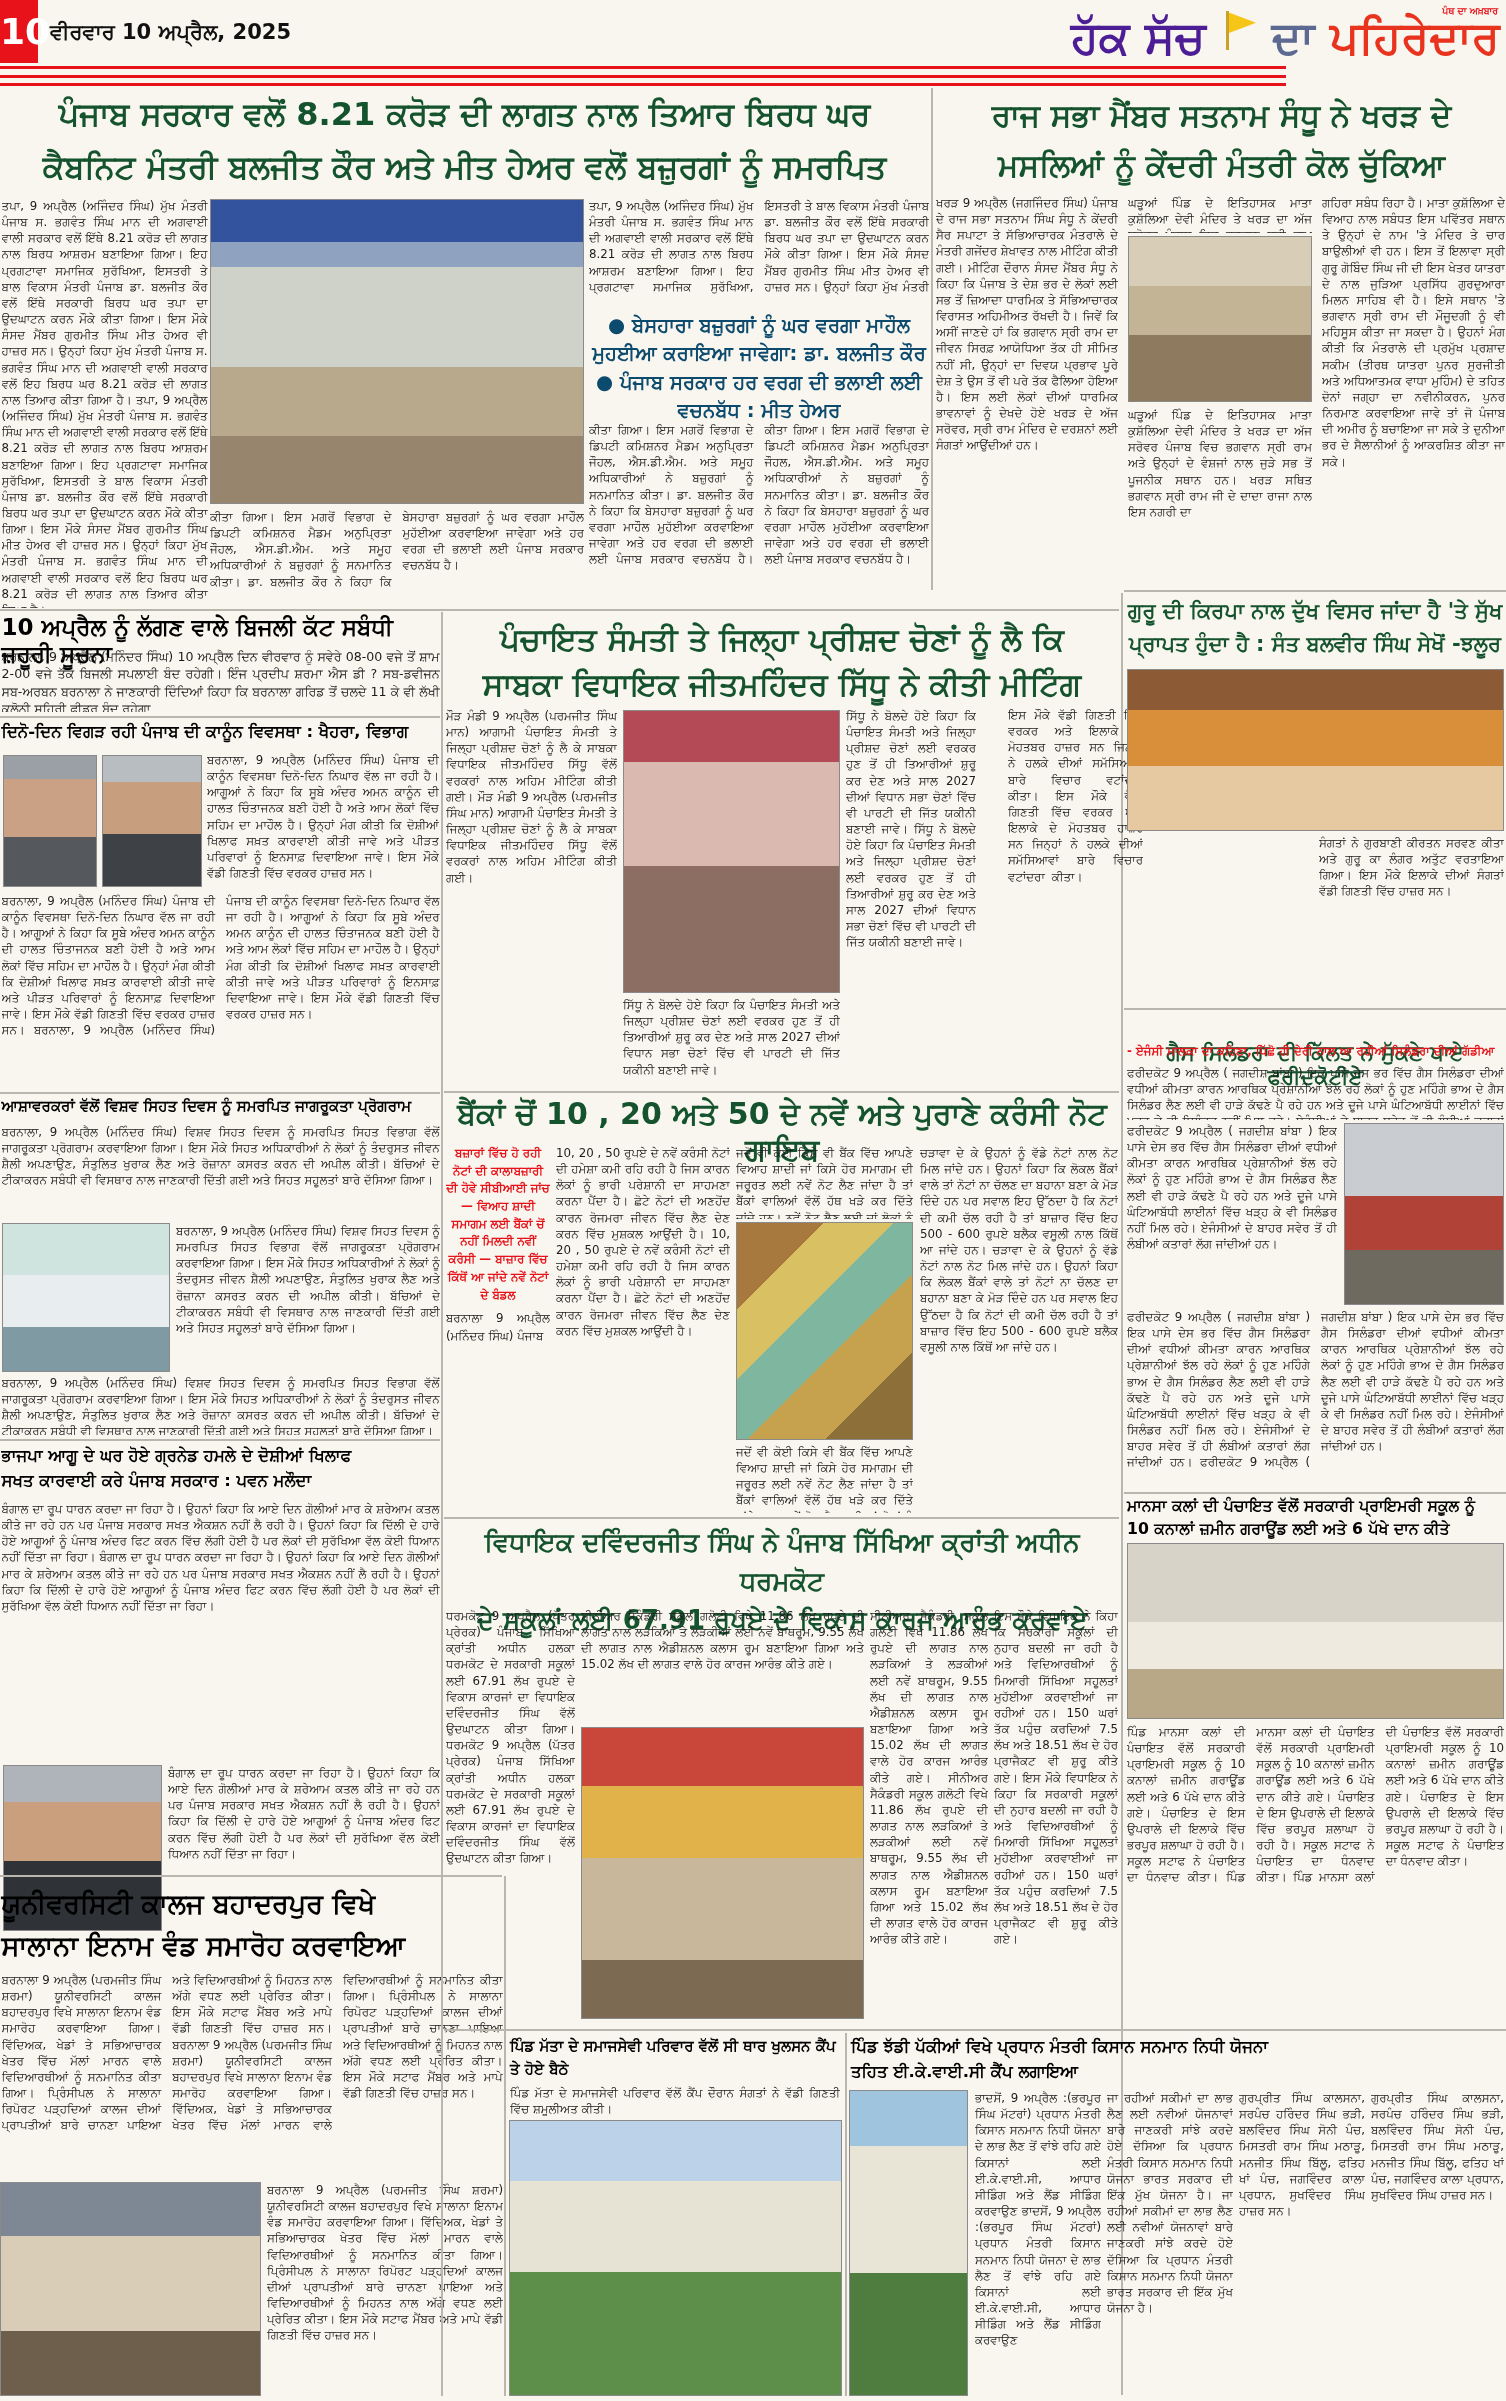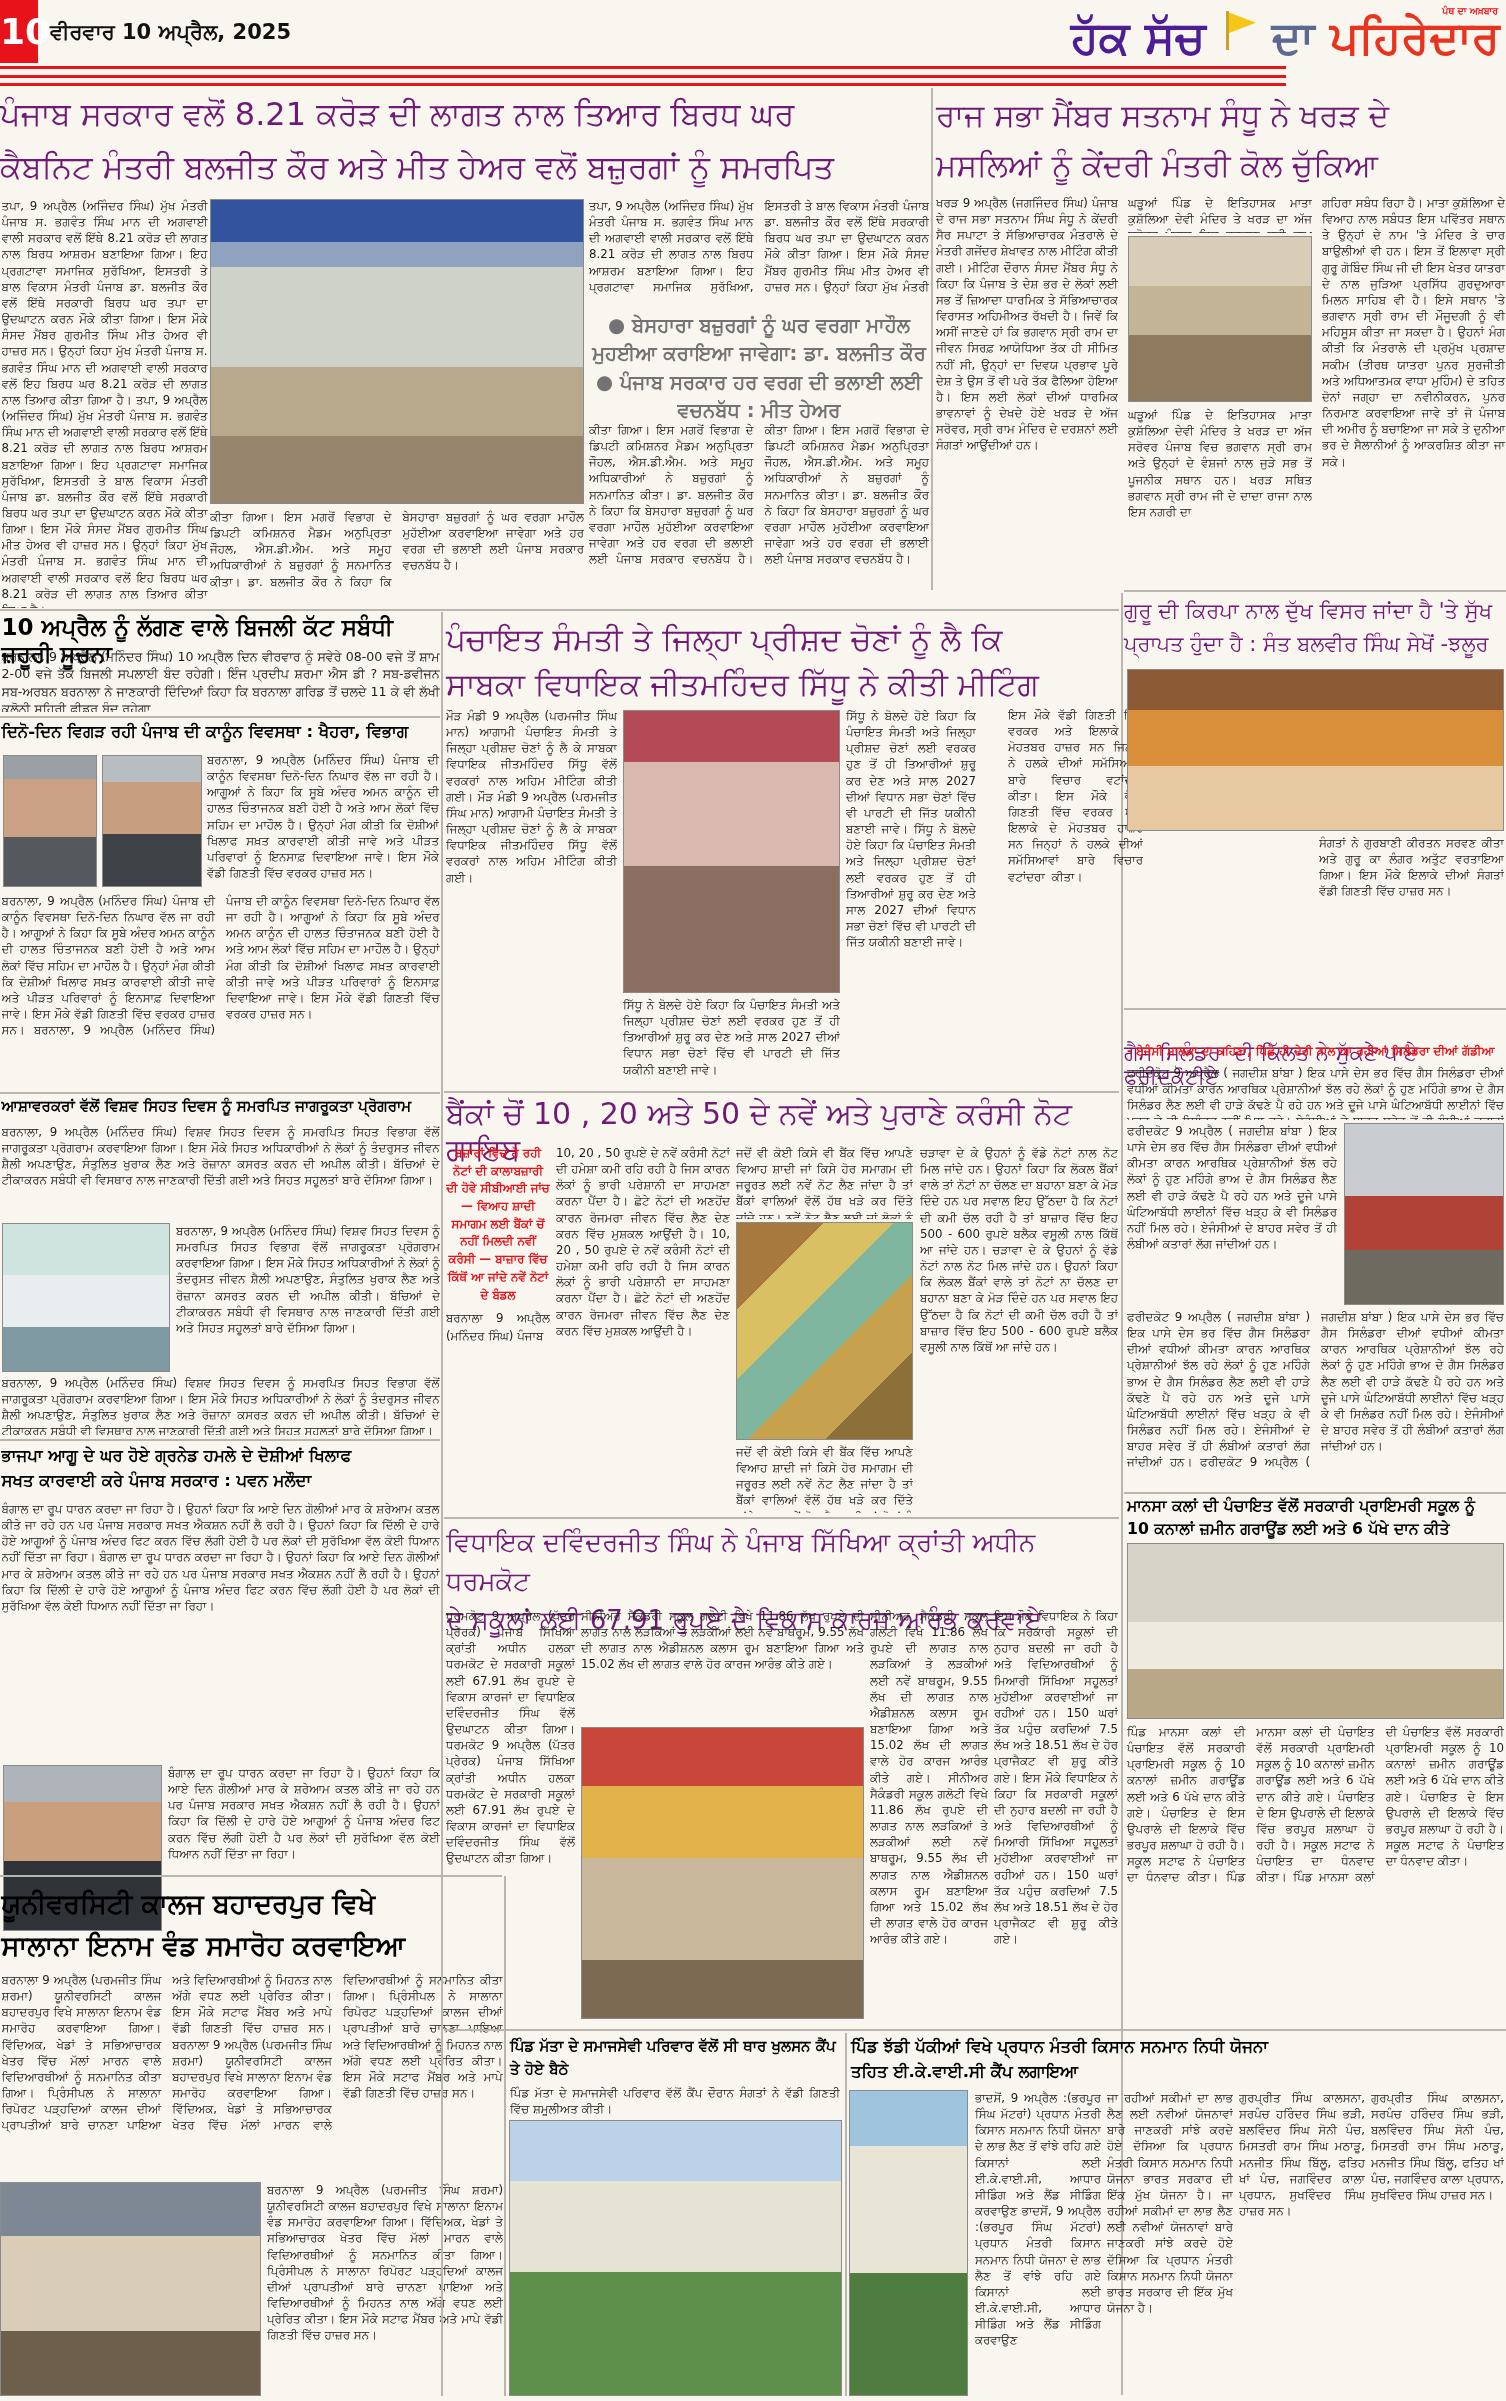--- a/index.html
+++ b/index.html
@@ -1,21 +1,21 @@
 <!DOCTYPE html>
 <html style="font-size:12.6px"><head>
 <meta charset="utf-8">
 <style>
   html,body{margin:0;padding:0;background:#888;}
   #page{position:relative;width:1506px;height:2401px;background:#f8f6ee;font-family:"DejaVu Sans",sans-serif;overflow:hidden;}
   .abs{position:absolute;}
   .txt{font-size:11.8px;line-height:1.37;text-align:justify;color:#1b1b1b;overflow:hidden;word-break:break-word;}
   .cols2{column-count:2;column-gap:11px;}
   .cols3{column-count:3;column-gap:11px;}
-  .hl{font-weight:normal;color:#701a75;text-align:left;}
+  .hl{font-weight:bold;color:#14532d;text-align:center;}
   .hl-left{font-weight:bold;color:#000;text-align:left;}
   .photo{border:0.8px solid #8a8a8a;box-sizing:border-box;}
   .vline{background:#b9b6ad;width:1.6px;}
   .hline{background:#b9b6ad;height:1.6px;}
   .rules{background:repeating-linear-gradient(to bottom,#e8121a 0 3.1px,transparent 3.1px 8.6px);}
   
   .ph-crowd{background:linear-gradient(to bottom,#33539e 0 14%,#8fa3c0 14% 22%,#cfd2c8 22% 55%,#b9a98c 55% 78%,#97856d 78% 100%);}
   .ph-handshake{background:linear-gradient(to bottom,#d8cdb7 0 30%,#c4b496 30% 60%,#8d7a5f 60% 100%);}
   .ph-mug1{background:linear-gradient(to bottom,#9aa0a6 0 18%,#caa184 18% 62%,#55585c 62% 100%);}
   .ph-mug2{background:linear-gradient(to bottom,#b8bdc2 0 20%,#c79f7e 20% 60%,#3e4246 60% 100%);}
@@ -55,21 +55,21 @@
   </div>
 
   <div class="abs hl" style="left:0;top:88px;width:929px;font-size:32px;line-height:1.65;">
     <div>ਪੰਜਾਬ ਸਰਕਾਰ ਵਲੋਂ 8.21 ਕਰੋੜ ਦੀ ਲਾਗਤ ਨਾਲ ਤਿਆਰ ਬਿਰਧ ਘਰ</div>
     <div>ਕੈਬਨਿਟ ਮੰਤਰੀ ਬਲਜੀਤ ਕੌਰ ਅਤੇ ਮੀਤ ਹੇਅਰ ਵਲੋਂ ਬਜ਼ੁਰਗਾਂ ਨੂੰ ਸਮਰਪਿਤ</div>
   </div>
   <div class="abs txt" style="left:1.6px;top:198px;width:206px;height:410px;">ਤਪਾ, 9 ਅਪ੍ਰੈਲ (ਅਜਿੰਦਰ ਸਿੰਘ) ਮੁੱਖ ਮੰਤਰੀ ਪੰਜਾਬ ਸ. ਭਗਵੰਤ ਸਿੰਘ ਮਾਨ ਦੀ ਅਗਵਾਈ ਵਾਲੀ ਸਰਕਾਰ ਵਲੋਂ ਇੱਥੇ 8.21 ਕਰੋੜ ਦੀ ਲਾਗਤ ਨਾਲ ਬਿਰਧ ਆਸ਼ਰਮ ਬਣਾਇਆ ਗਿਆ। ਇਹ ਪ੍ਰਗਟਾਵਾ ਸਮਾਜਿਕ ਸੁਰੱਖਿਆ, ਇਸਤਰੀ ਤੇ ਬਾਲ ਵਿਕਾਸ ਮੰਤਰੀ ਪੰਜਾਬ ਡਾ. ਬਲਜੀਤ ਕੌਰ ਵਲੋਂ ਇੱਥੇ ਸਰਕਾਰੀ ਬਿਰਧ ਘਰ ਤਪਾ ਦਾ ਉਦਘਾਟਨ ਕਰਨ ਮੌਕੇ ਕੀਤਾ ਗਿਆ। ਇਸ ਮੌਕੇ ਸੰਸਦ ਮੈਂਬਰ ਗੁਰਮੀਤ ਸਿੰਘ ਮੀਤ ਹੇਅਰ ਵੀ ਹਾਜ਼ਰ ਸਨ। ਉਨ੍ਹਾਂ ਕਿਹਾ ਮੁੱਖ ਮੰਤਰੀ ਪੰਜਾਬ ਸ. ਭਗਵੰਤ ਸਿੰਘ ਮਾਨ ਦੀ ਅਗਵਾਈ ਵਾਲੀ ਸਰਕਾਰ ਵਲੋਂ ਇਹ ਬਿਰਧ ਘਰ 8.21 ਕਰੋੜ ਦੀ ਲਾਗਤ ਨਾਲ ਤਿਆਰ ਕੀਤਾ ਗਿਆ ਹੈ। ਤਪਾ, 9 ਅਪ੍ਰੈਲ (ਅਜਿੰਦਰ ਸਿੰਘ) ਮੁੱਖ ਮੰਤਰੀ ਪੰਜਾਬ ਸ. ਭਗਵੰਤ ਸਿੰਘ ਮਾਨ ਦੀ ਅਗਵਾਈ ਵਾਲੀ ਸਰਕਾਰ ਵਲੋਂ ਇੱਥੇ 8.21 ਕਰੋੜ ਦੀ ਲਾਗਤ ਨਾਲ ਬਿਰਧ ਆਸ਼ਰਮ ਬਣਾਇਆ ਗਿਆ। ਇਹ ਪ੍ਰਗਟਾਵਾ ਸਮਾਜਿਕ ਸੁਰੱਖਿਆ, ਇਸਤਰੀ ਤੇ ਬਾਲ ਵਿਕਾਸ ਮੰਤਰੀ ਪੰਜਾਬ ਡਾ. ਬਲਜੀਤ ਕੌਰ ਵਲੋਂ ਇੱਥੇ ਸਰਕਾਰੀ ਬਿਰਧ ਘਰ ਤਪਾ ਦਾ ਉਦਘਾਟਨ ਕਰਨ ਮੌਕੇ ਕੀਤਾ ਗਿਆ। ਇਸ ਮੌਕੇ ਸੰਸਦ ਮੈਂਬਰ ਗੁਰਮੀਤ ਸਿੰਘ ਮੀਤ ਹੇਅਰ ਵੀ ਹਾਜ਼ਰ ਸਨ। ਉਨ੍ਹਾਂ ਕਿਹਾ ਮੁੱਖ ਮੰਤਰੀ ਪੰਜਾਬ ਸ. ਭਗਵੰਤ ਸਿੰਘ ਮਾਨ ਦੀ ਅਗਵਾਈ ਵਾਲੀ ਸਰਕਾਰ ਵਲੋਂ ਇਹ ਬਿਰਧ ਘਰ 8.21 ਕਰੋੜ ਦੀ ਲਾਗਤ ਨਾਲ ਤਿਆਰ ਕੀਤਾ ਗਿਆ ਹੈ।</div>
   <div class="abs photo ph-crowd" style="left:210px;top:199px;width:374px;height:305px;"></div>
   <div class="abs txt cols2" style="left:210px;top:509px;width:374px;height:99px;">ਕੀਤਾ ਗਿਆ। ਇਸ ਮਗਰੋਂ ਵਿਭਾਗ ਦੇ ਡਿਪਟੀ ਕਮਿਸ਼ਨਰ ਮੈਡਮ ਅਨੁਪ੍ਰਿਤਾ ਜੌਹਲ, ਐਸ.ਡੀ.ਐਮ. ਅਤੇ ਸਮੂਹ ਅਧਿਕਾਰੀਆਂ ਨੇ ਬਜ਼ੁਰਗਾਂ ਨੂੰ ਸਨਮਾਨਿਤ ਕੀਤਾ। ਡਾ. ਬਲਜੀਤ ਕੌਰ ਨੇ ਕਿਹਾ ਕਿ ਬੇਸਹਾਰਾ ਬਜ਼ੁਰਗਾਂ ਨੂੰ ਘਰ ਵਰਗਾ ਮਾਹੌਲ ਮੁਹੱਈਆ ਕਰਵਾਇਆ ਜਾਵੇਗਾ ਅਤੇ ਹਰ ਵਰਗ ਦੀ ਭਲਾਈ ਲਈ ਪੰਜਾਬ ਸਰਕਾਰ ਵਚਨਬੱਧ ਹੈ।</div>
   <div class="abs txt cols2" style="left:589px;top:198px;width:340px;height:110px;">ਤਪਾ, 9 ਅਪ੍ਰੈਲ (ਅਜਿੰਦਰ ਸਿੰਘ) ਮੁੱਖ ਮੰਤਰੀ ਪੰਜਾਬ ਸ. ਭਗਵੰਤ ਸਿੰਘ ਮਾਨ ਦੀ ਅਗਵਾਈ ਵਾਲੀ ਸਰਕਾਰ ਵਲੋਂ ਇੱਥੇ 8.21 ਕਰੋੜ ਦੀ ਲਾਗਤ ਨਾਲ ਬਿਰਧ ਆਸ਼ਰਮ ਬਣਾਇਆ ਗਿਆ। ਇਹ ਪ੍ਰਗਟਾਵਾ ਸਮਾਜਿਕ ਸੁਰੱਖਿਆ, ਇਸਤਰੀ ਤੇ ਬਾਲ ਵਿਕਾਸ ਮੰਤਰੀ ਪੰਜਾਬ ਡਾ. ਬਲਜੀਤ ਕੌਰ ਵਲੋਂ ਇੱਥੇ ਸਰਕਾਰੀ ਬਿਰਧ ਘਰ ਤਪਾ ਦਾ ਉਦਘਾਟਨ ਕਰਨ ਮੌਕੇ ਕੀਤਾ ਗਿਆ। ਇਸ ਮੌਕੇ ਸੰਸਦ ਮੈਂਬਰ ਗੁਰਮੀਤ ਸਿੰਘ ਮੀਤ ਹੇਅਰ ਵੀ ਹਾਜ਼ਰ ਸਨ। ਉਨ੍ਹਾਂ ਕਿਹਾ ਮੁੱਖ ਮੰਤਰੀ ਪੰਜਾਬ ਸ. ਭਗਵੰਤ ਸਿੰਘ ਮਾਨ ਦੀ ਅਗਵਾਈ ਵਾਲੀ ਸਰਕਾਰ ਵਲੋਂ ਇਹ ਬਿਰਧ ਘਰ 8.21 ਕਰੋੜ ਦੀ ਲਾਗਤ ਨਾਲ ਤਿਆਰ ਕੀਤਾ ਗਿਆ ਹੈ।</div>
-  <div class="abs" style="left:589px;top:312px;width:340px;height:104px;color:#737373;font-size:19.6px;font-weight:bold;text-align:center;line-height:1.45;">● ਬੇਸਹਾਰਾ ਬਜ਼ੁਰਗਾਂ ਨੂੰ ਘਰ ਵਰਗਾ ਮਾਹੌਲ ਮੁਹਈਆ ਕਰਾਇਆ ਜਾਵੇਗਾ: ਡਾ. ਬਲਜੀਤ ਕੌਰ ● ਪੰਜਾਬ ਸਰਕਾਰ ਹਰ ਵਰਗ ਦੀ ਭਲਾਈ ਲਈ ਵਚਨਬੱਧ : ਮੀਤ ਹੇਅਰ</div>
+  <div class="abs" style="left:589px;top:312px;width:340px;height:104px;color:#0c4a6e;font-size:19.6px;font-weight:bold;text-align:center;line-height:1.45;">● ਬੇਸਹਾਰਾ ਬਜ਼ੁਰਗਾਂ ਨੂੰ ਘਰ ਵਰਗਾ ਮਾਹੌਲ ਮੁਹਈਆ ਕਰਾਇਆ ਜਾਵੇਗਾ: ਡਾ. ਬਲਜੀਤ ਕੌਰ ● ਪੰਜਾਬ ਸਰਕਾਰ ਹਰ ਵਰਗ ਦੀ ਭਲਾਈ ਲਈ ਵਚਨਬੱਧ : ਮੀਤ ਹੇਅਰ</div>
   <div class="abs txt cols2" style="left:589px;top:422px;width:340px;height:185px;">ਕੀਤਾ ਗਿਆ। ਇਸ ਮਗਰੋਂ ਵਿਭਾਗ ਦੇ ਡਿਪਟੀ ਕਮਿਸ਼ਨਰ ਮੈਡਮ ਅਨੁਪ੍ਰਿਤਾ ਜੌਹਲ, ਐਸ.ਡੀ.ਐਮ. ਅਤੇ ਸਮੂਹ ਅਧਿਕਾਰੀਆਂ ਨੇ ਬਜ਼ੁਰਗਾਂ ਨੂੰ ਸਨਮਾਨਿਤ ਕੀਤਾ। ਡਾ. ਬਲਜੀਤ ਕੌਰ ਨੇ ਕਿਹਾ ਕਿ ਬੇਸਹਾਰਾ ਬਜ਼ੁਰਗਾਂ ਨੂੰ ਘਰ ਵਰਗਾ ਮਾਹੌਲ ਮੁਹੱਈਆ ਕਰਵਾਇਆ ਜਾਵੇਗਾ ਅਤੇ ਹਰ ਵਰਗ ਦੀ ਭਲਾਈ ਲਈ ਪੰਜਾਬ ਸਰਕਾਰ ਵਚਨਬੱਧ ਹੈ। ਕੀਤਾ ਗਿਆ। ਇਸ ਮਗਰੋਂ ਵਿਭਾਗ ਦੇ ਡਿਪਟੀ ਕਮਿਸ਼ਨਰ ਮੈਡਮ ਅਨੁਪ੍ਰਿਤਾ ਜੌਹਲ, ਐਸ.ਡੀ.ਐਮ. ਅਤੇ ਸਮੂਹ ਅਧਿਕਾਰੀਆਂ ਨੇ ਬਜ਼ੁਰਗਾਂ ਨੂੰ ਸਨਮਾਨਿਤ ਕੀਤਾ। ਡਾ. ਬਲਜੀਤ ਕੌਰ ਨੇ ਕਿਹਾ ਕਿ ਬੇਸਹਾਰਾ ਬਜ਼ੁਰਗਾਂ ਨੂੰ ਘਰ ਵਰਗਾ ਮਾਹੌਲ ਮੁਹੱਈਆ ਕਰਵਾਇਆ ਜਾਵੇਗਾ ਅਤੇ ਹਰ ਵਰਗ ਦੀ ਭਲਾਈ ਲਈ ਪੰਜਾਬ ਸਰਕਾਰ ਵਚਨਬੱਧ ਹੈ।</div>
 
   <div class="abs vline" style="left:931px;top:88px;height:502px;"></div>
 
   <div class="abs hl" style="left:936px;top:91px;width:571px;font-size:31px;line-height:1.6;">
     <div>ਰਾਜ ਸਭਾ ਮੈਂਬਰ ਸਤਨਾਮ ਸੰਧੂ ਨੇ ਖਰੜ ਦੇ</div>
     <div>ਮਸਲਿਆਂ ਨੂੰ ਕੇਂਦਰੀ ਮੰਤਰੀ ਕੋਲ ਚੁੱਕਿਆ</div>
   </div>
   <div class="abs txt" style="left:936px;top:195px;width:182px;height:393px;">ਖਰੜ 9 ਅਪ੍ਰੈਲ (ਜਗਜਿੰਦਰ ਸਿੰਘ) ਪੰਜਾਬ ਦੇ ਰਾਜ ਸਭਾ ਸਤਨਾਮ ਸਿੰਘ ਸੰਧੂ ਨੇ ਕੇਂਦਰੀ ਸੈਰ ਸਪਾਟਾ ਤੇ ਸੱਭਿਆਚਾਰਕ ਮੰਤਰਾਲੇ ਦੇ ਮੰਤਰੀ ਗਜੇਂਦਰ ਸ਼ੇਖਾਵਤ ਨਾਲ ਮੀਟਿੰਗ ਕੀਤੀ ਗਈ। ਮੀਟਿੰਗ ਦੌਰਾਨ ਸੰਸਦ ਮੈਂਬਰ ਸੰਧੂ ਨੇ ਕਿਹਾ ਕਿ ਪੰਜਾਬ ਤੇ ਦੇਸ਼ ਭਰ ਦੇ ਲੋਕਾਂ ਲਈ ਸਭ ਤੋਂ ਜ਼ਿਆਦਾ ਧਾਰਮਿਕ ਤੇ ਸੱਭਿਆਚਾਰਕ ਵਿਰਾਸਤ ਅਹਿਮੀਅਤ ਰੱਖਦੀ ਹੈ। ਜਿਵੇਂ ਕਿ ਅਸੀਂ ਜਾਣਦੇ ਹਾਂ ਕਿ ਭਗਵਾਨ ਸ੍ਰੀ ਰਾਮ ਦਾ ਜੀਵਨ ਸਿਰਫ਼ ਆਯੋਧਿਆ ਤੱਕ ਹੀ ਸੀਮਿਤ ਨਹੀਂ ਸੀ, ਉਨ੍ਹਾਂ ਦਾ ਦਿਵਯ ਪ੍ਰਭਾਵ ਪੂਰੇ ਦੇਸ਼ ਤੇ ਉਸ ਤੋਂ ਵੀ ਪਰੇ ਤੱਕ ਫੈਲਿਆ ਹੋਇਆ ਹੈ। ਇਸ ਲਈ ਲੋਕਾਂ ਦੀਆਂ ਧਾਰਮਿਕ ਭਾਵਨਾਵਾਂ ਨੂੰ ਦੇਖਦੇ ਹੋਏ ਖਰੜ ਦੇ ਅੱਜ ਸਰੋਵਰ, ਸ੍ਰੀ ਰਾਮ ਮੰਦਿਰ ਦੇ ਦਰਸ਼ਨਾਂ ਲਈ ਸੰਗਤਾਂ ਆਉਂਦੀਆਂ ਹਨ।</div>
   <div class="abs photo ph-handshake" style="left:1128px;top:236px;width:184px;height:166px;"></div>

